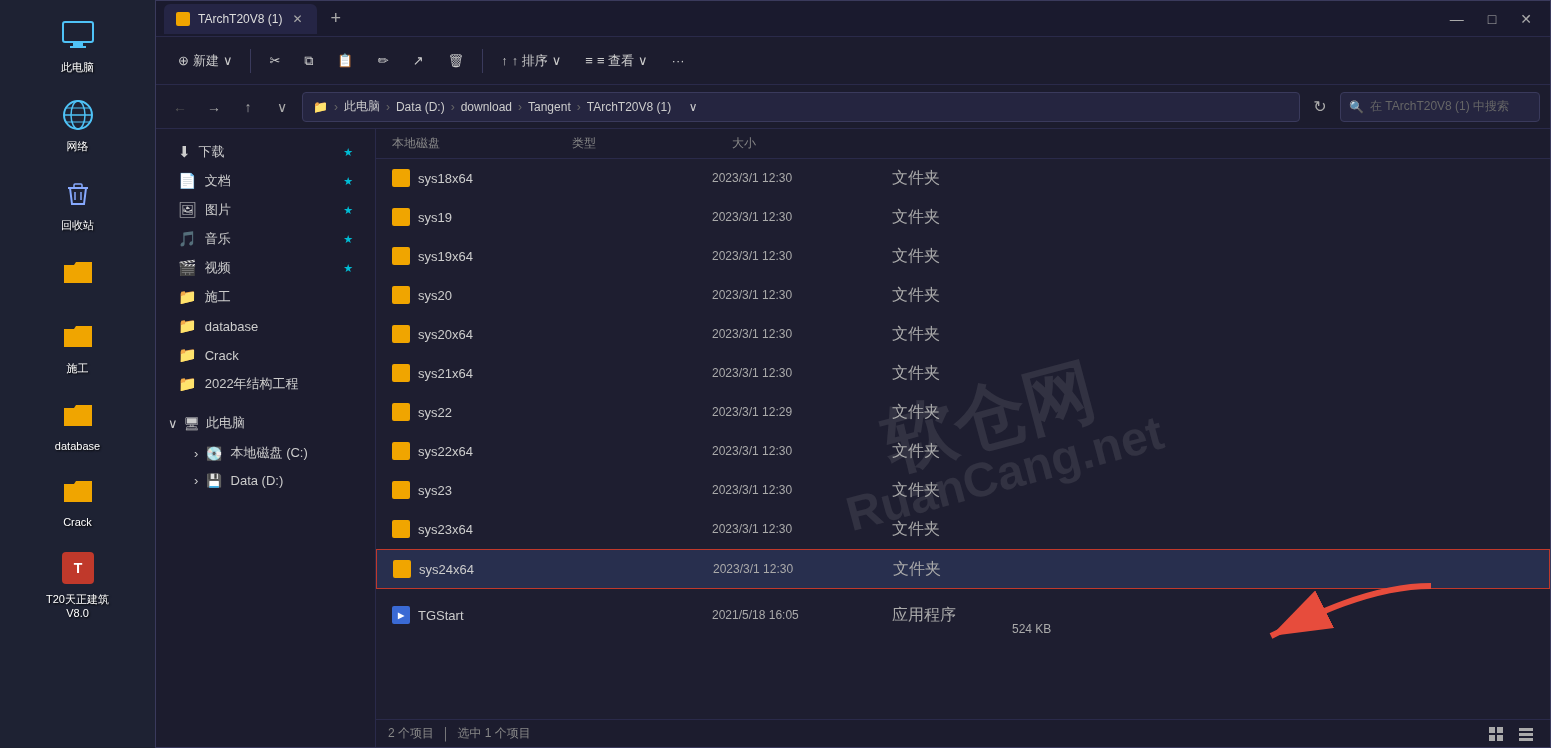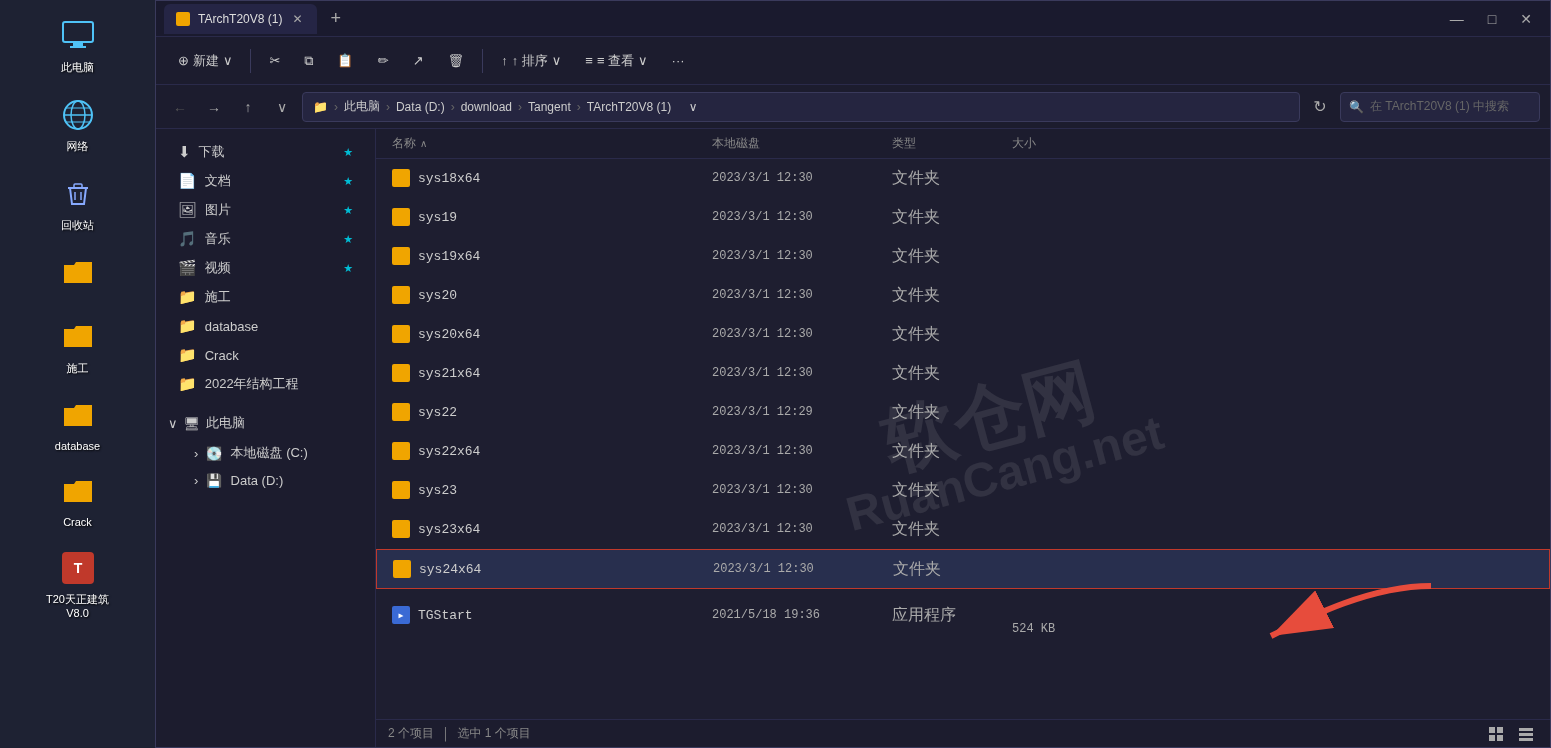--- a/index.html
+++ b/index.html
@@ -275,37 +275,36 @@
       align-items: center;
       padding: 6px 16px;
       border-bottom: 1px solid #2a2a4a;
       color: #888;
       font-size: 12px;
       background: #1c1c2e;
     }
     .col-name { width: 320px; display: flex; align-items: center; gap: 4px; }
     .col-date { width: 180px; }
     .col-type { width: 120px; }
-    .col-size { width: 100px; }
+    .col-size { width: 100px; margin-left: 40px; }
     .sort-arrow { font-size: 10px; color: #888; }
 
     .file-list {
       flex: 1;
       overflow-y: auto;
       position: relative;
     }
     .file-row {
       display: flex;
       align-items: center;
       padding: 5px 16px;
       cursor: pointer;
       color: #ccc;
       font-size: 13px;
       border-bottom: 1px solid transparent;
-      font-family: Liberation Mono, monospace;
     }
     .file-row.selected {
       background: rgba(100, 150, 255, 0.15);
       border: 1px solid #c0392b;
       align-items: center;
     }
     .file-icon {
       width: 18px;
       height: 18px;
       background: #f0a500;
@@ -625,24 +624,20 @@
       <div class="sidebar-sub-item">
         <span>›</span>
         <span>💾</span>
         <span>Data (D:)</span>
       </div>
     </div>
 
     <div class="file-area">
 
       <div class="file-header">
-        <div class="col-name">
-          <span>名称</span>
-          <span class="sort-arrow">∧</span>
-        </div>
         <div class="col-date">
           <span>本地磁盘</span>
         </div>
         <div class="col-type">
           <span>类型</span>
         </div>
         <div class="col-size">
           <span>大小</span>
         </div>
       </div>
@@ -727,21 +722,21 @@
           <div class="file-row selected">
       <div class="file-icon"></div>
       <span class="file-name">sys24x64</span>
       <span class="file-date">2023/3/1 12:30</span>
       <span class="file-type">文件夹</span>
       <span class="file-size"></span>
     </div>
           <div class="file-row">
       <div class="app-icon">▶</div>
       <span class="file-name">TGStart</span>
-      <span class="file-date">2021/5/18 19:36</span>
+      <span class="file-date">2021/5/18 16:05</span>
       <span class="file-type">应用程序</span>
       <span class="file-size">524 KB</span>
     </div>
         </div>
 
       <div class="status-bar">
         <span>2 个项目</span>
         <span>│</span>
         <span>选中 1 个项目</span>
         <div class="status-bar-right">

